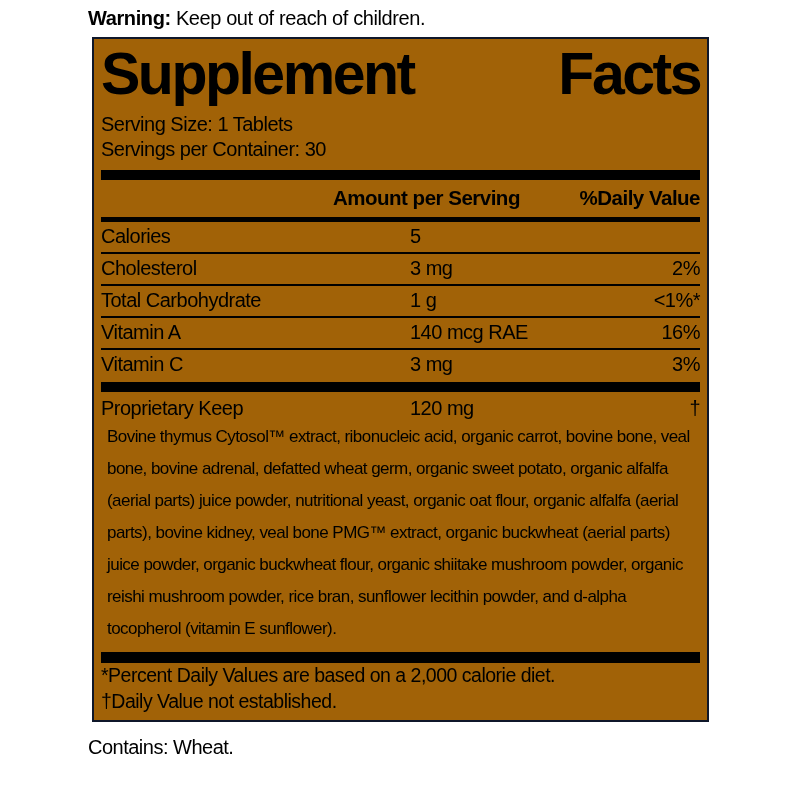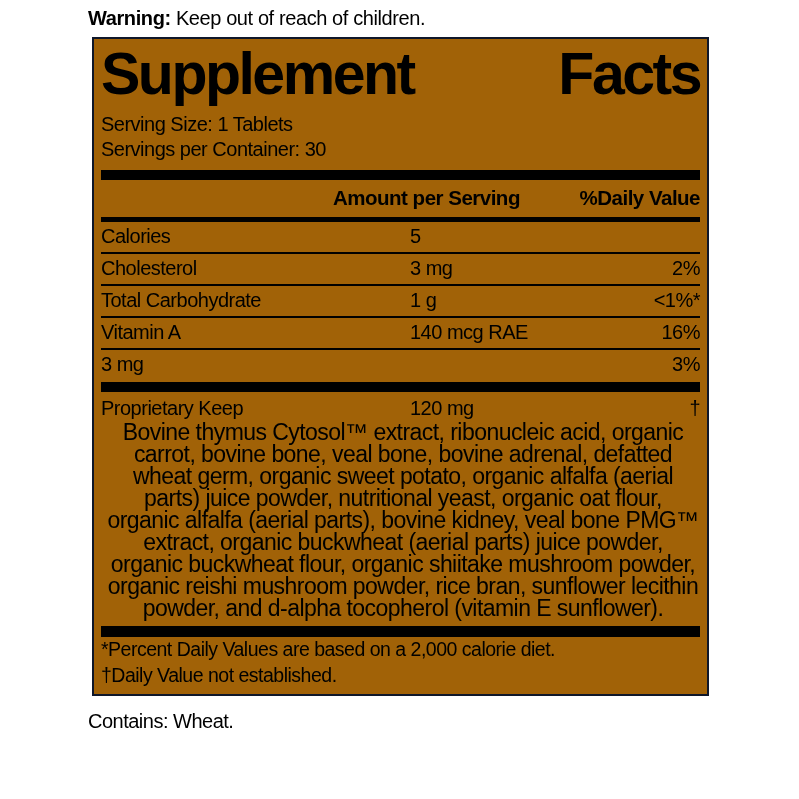--- a/index.html
+++ b/index.html
@@ -66,24 +66,23 @@
   }
   .nrow .c-name { width: 309px; flex: 0 0 309px; }
   .nrow .c-amt  { flex: 1 1 auto; text-align: left; }
   .nrow .c-dv   { flex: 0 0 auto; text-align: right; margin-left: auto; }
   .nrow.sep { border-bottom: 2px solid #000; }
   .bar2 { margin-top: 2px; }
   .blend-row { padding: 5px 0 1px 0; }
   .blend-ingredients {
     margin-left: 6px;
     width: 592px;
-    font-size: 23px;
-    line-height: 22px;
+    font-size: 17px;
+    line-height: 32px;
     letter-spacing: -0.55px;
-    text-align: center;
   }
   .bar3 { margin-top: 7px; height: 11px; }
   .footnotes {
     padding-top: 0;
     font-size: 19.5px;
     line-height: 25.5px;
     letter-spacing: -0.5px;
   }
   
   .other-ingredients {
@@ -143,20 +142,21 @@
       <span class="c-name">Total Carbohydrate</span>
       <span class="c-amt">1 g</span>
       <span class="c-dv">&lt;1%*</span>
     </div>
     <div class="nrow sep">
       <span class="c-name">Vitamin A</span>
       <span class="c-amt">140 mcg RAE</span>
       <span class="c-dv">16%</span>
     </div>
     <div class="nrow">
+      <span class="c-name">Vitamin C</span>
       <span class="c-amt">3 mg</span>
       <span class="c-dv">3%</span>
     </div>
 
     <div class="bar-thick bar2"></div>
 
     <div class="nrow blend-row">
       <span class="c-name">Proprietary Keep</span>
       <span class="c-amt">120 mg</span>
       <span class="c-dv">†</span>

